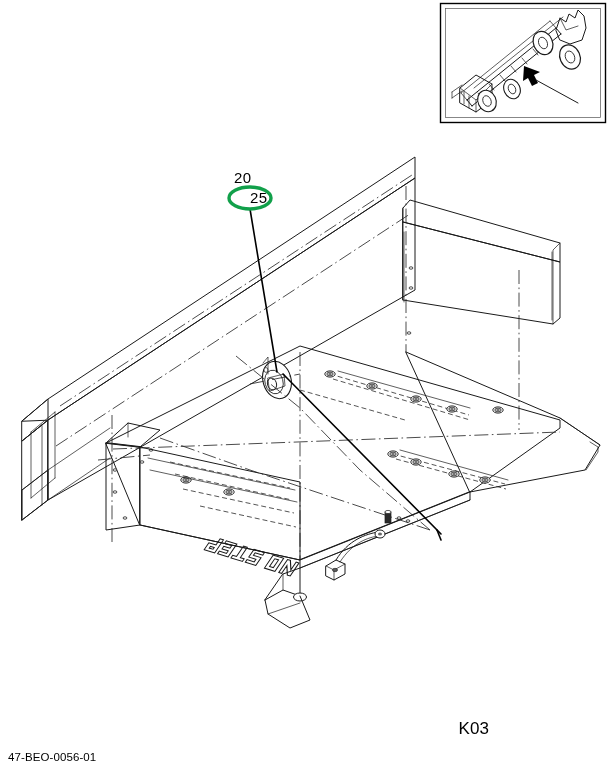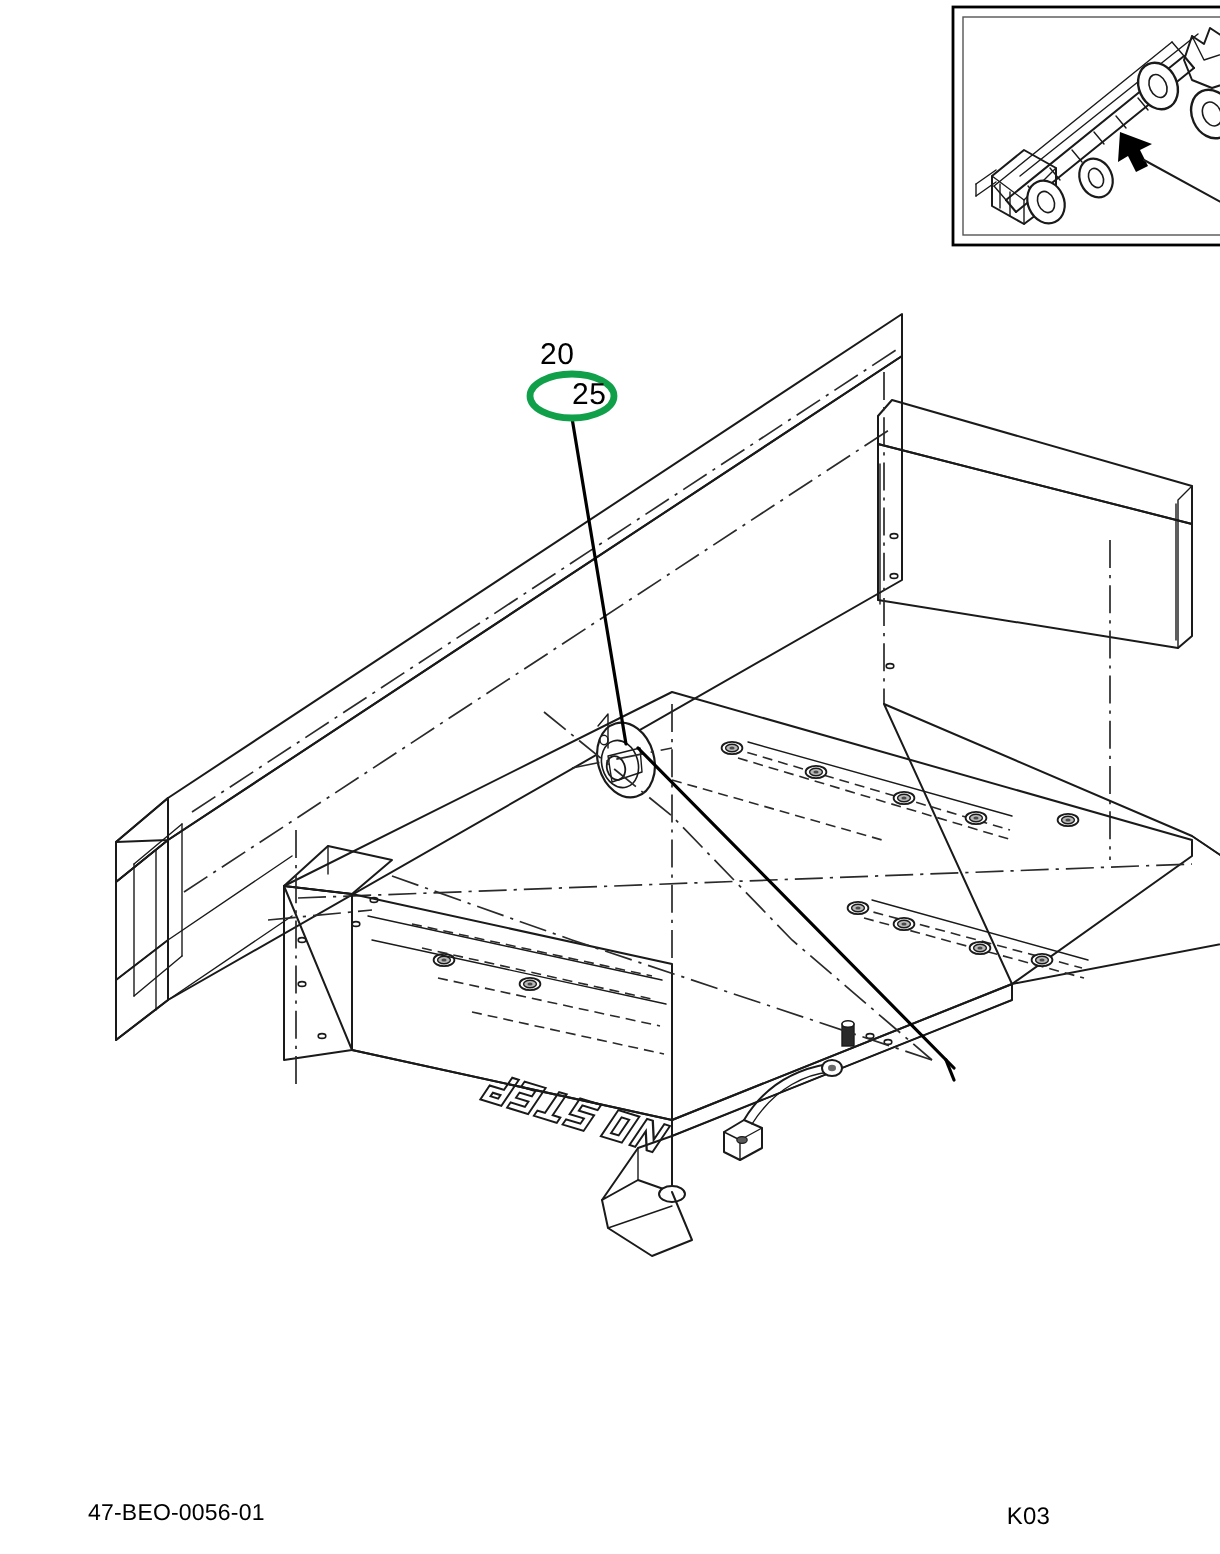--- a/index.html
+++ b/index.html
@@ -15,21 +15,20 @@
     overflow: hidden;
     font-family: "Liberation Sans", sans-serif;
     color: #000000;
   }
 
   #sheet {
     position: absolute;
     inset: 0;
     width: 498px;
     height: 777px;
-    margin-left: 36px;
   }
 
   .svg-layer {
     position: absolute;
     top: 0;
     left: 0;
     width: 610px;
     height: 777px;
   }
 
@@ -38,22 +37,22 @@
     position: absolute;
     left: 8px;
     top: 751px;
     font-size: 11.5px;
     letter-spacing: 0.1px;
     white-space: nowrap;
   }
   .footer-right {
     position: absolute;
     right: 9px;
-    top: 751px;
-    font-size: 12px;
+    top: 719px;
+    font-size: 17px;
     letter-spacing: 0.1px;
     white-space: nowrap;
   }
 
   
   .callout-top {
     position: absolute;
     left: 234px;
     top: 170px;
     font-size: 15px;

